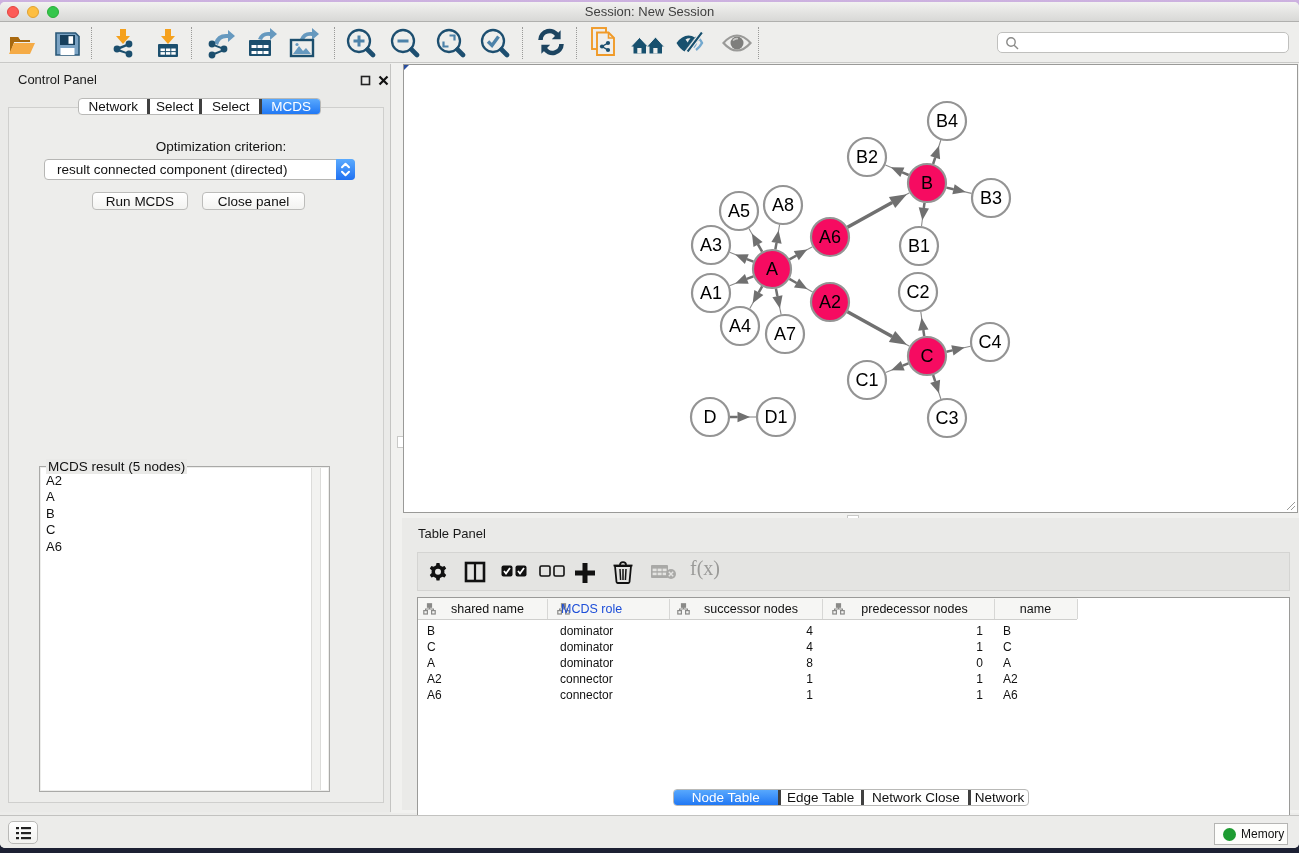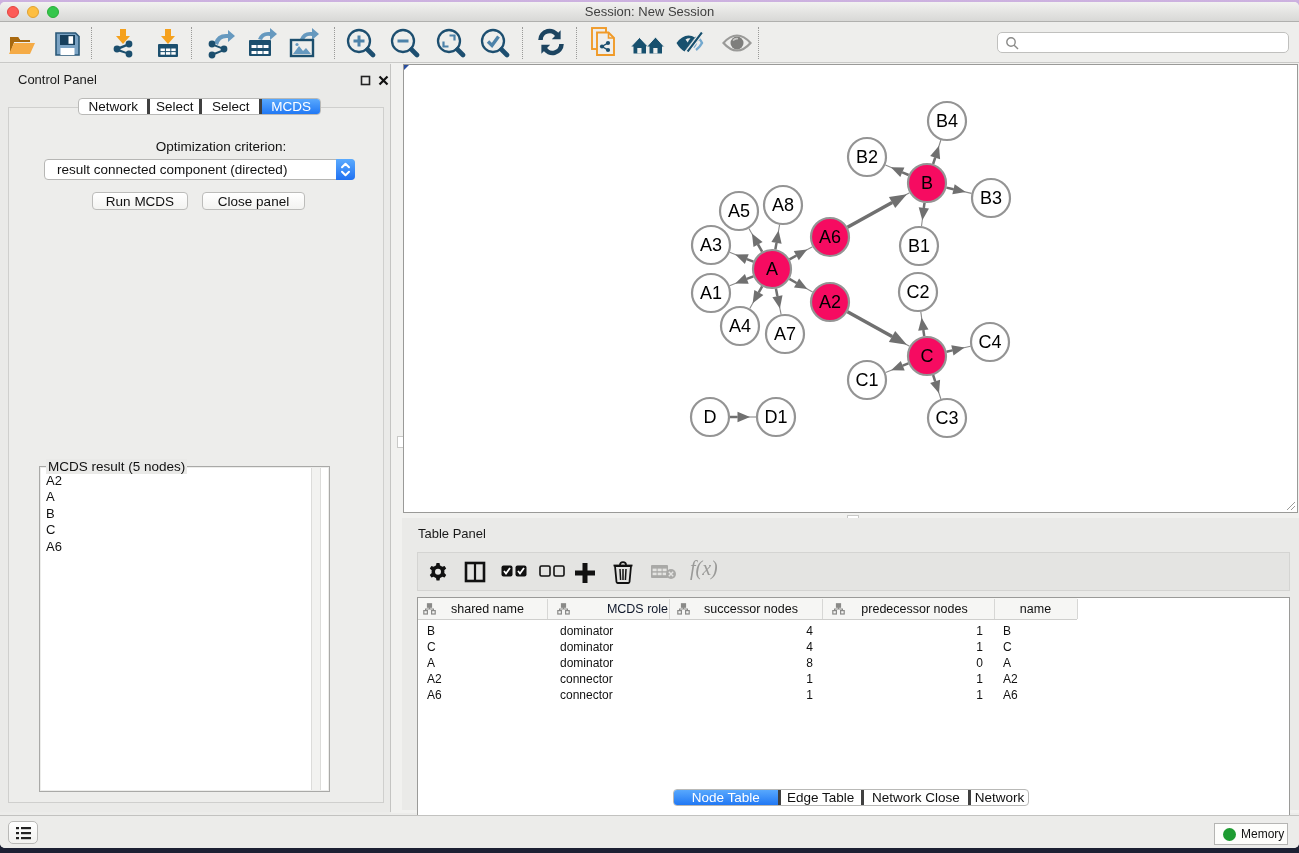--- a/index.html
+++ b/index.html
@@ -372,21 +372,21 @@
             <rect x="1.6" y="4.6" width="4" height="2.6"></rect>
             <rect x="6.6" y="4.6" width="4" height="2.6"></rect>
             <rect x="11.6" y="4.6" width="4" height="2.6"></rect>
             <rect x="1.6" y="8.6" width="4" height="2.6"></rect>
             <rect x="6.6" y="8.6" width="4" height="2.6"></rect>
             <rect x="11.6" y="8.6" width="4" height="2.6"></rect>
           </g>
     <circle cx="20" cy="10" r="5" fill="#a9a9a7"></circle>
           <path d="M17.8 7.8 L22.2 12.2 M22.2 7.8 L17.8 12.2" stroke="#e4e4e2" stroke-width="1.4"></path>
   </svg>
-  <div style="position:absolute;left:272px;top:4px;font-family:'Liberation Serif',serif;font-style:italic;font-size:20px;color:#9a9a98;">f(x)</div>
+  <div style="position:absolute;left:272px;top:4px;font-family:'Liberation Serif',serif;font-size:20px;color:#9a9a98;">f(x)</div>
  </div>
  <div class="tbl">
   <div style="position:absolute;left:0;top:0;width:659px;height:22px;background:#f6f6f4;border-bottom:1px solid #cfcfcd;"></div>
   <div style="position:absolute;left:129px;top:1px;width:1px;height:20px;background:#d7d7d5;"></div>
   <div style="position:absolute;left:251px;top:1px;width:1px;height:20px;background:#d7d7d5;"></div>
   <div style="position:absolute;left:404px;top:1px;width:1px;height:20px;background:#d7d7d5;"></div>
   <div style="position:absolute;left:576px;top:1px;width:1px;height:20px;background:#d7d7d5;"></div>
   <div style="position:absolute;left:659px;top:1px;width:1px;height:20px;background:#d7d7d5;"></div>
   <svg style="position:absolute;left:5px;top:5px" width="13" height="12" viewBox="0 0 13 12">
           <g fill="none" stroke="#8a8a88" stroke-width="1.2">
@@ -414,21 +414,21 @@
         </svg>
   <svg style="position:absolute;left:414px;top:5px" width="13" height="12" viewBox="0 0 13 12">
           <g fill="none" stroke="#8a8a88" stroke-width="1.2">
             <rect x="4.5" y="0.8" width="4" height="3.4" fill="#8a8a88"></rect>
             <rect x="0.8" y="7.6" width="3.6" height="3.4"></rect>
             <rect x="8.6" y="7.6" width="3.6" height="3.4"></rect>
             <path d="M6.5 4.2 L6.5 6 M2.6 7.6 L2.6 6 L10.4 6 L10.4 7.6"></path>
           </g>
         </svg>
   <div style="position:absolute;left:10px;top:0;width:119px;height:22px;line-height:22px;text-align:center;font-size:12.5px;color:#111;">shared name</div>
-  <div style="position:absolute;left:143px;top:0;width:107px;height:22px;line-height:22px;text-align:right;font-size:12.5px;color:#0f172a;">MCDS role</div>
+  <div style="position:absolute;left:143px;top:0;width:107px;height:22px;line-height:22px;text-align:left;font-size:12.5px;color:#1d4ed8;">MCDS role</div>
   <div style="position:absolute;left:263px;top:0;width:140px;height:22px;line-height:22px;text-align:center;font-size:12.5px;color:#111;">successor nodes</div>
   <div style="position:absolute;left:418px;top:0;width:157px;height:22px;line-height:22px;text-align:center;font-size:12.5px;color:#111;">predecessor nodes</div>
   <div style="position:absolute;left:577px;top:0;width:81px;height:22px;line-height:22px;text-align:center;font-size:12.5px;color:#111;">name</div>
   <div style="position:absolute;left:0;top:25px;width:100%;height:16px;font-size:12px;color:#111;line-height:16px;">
    <span style="position:absolute;left:9px;">B</span>
           <span style="position:absolute;left:142px;">dominator</span>
           <span style="position:absolute;left:300px;width:95px;text-align:right;">4</span>
           <span style="position:absolute;left:470px;width:95px;text-align:right;">1</span>
           <span style="position:absolute;left:585px;">B</span>
   </div>

